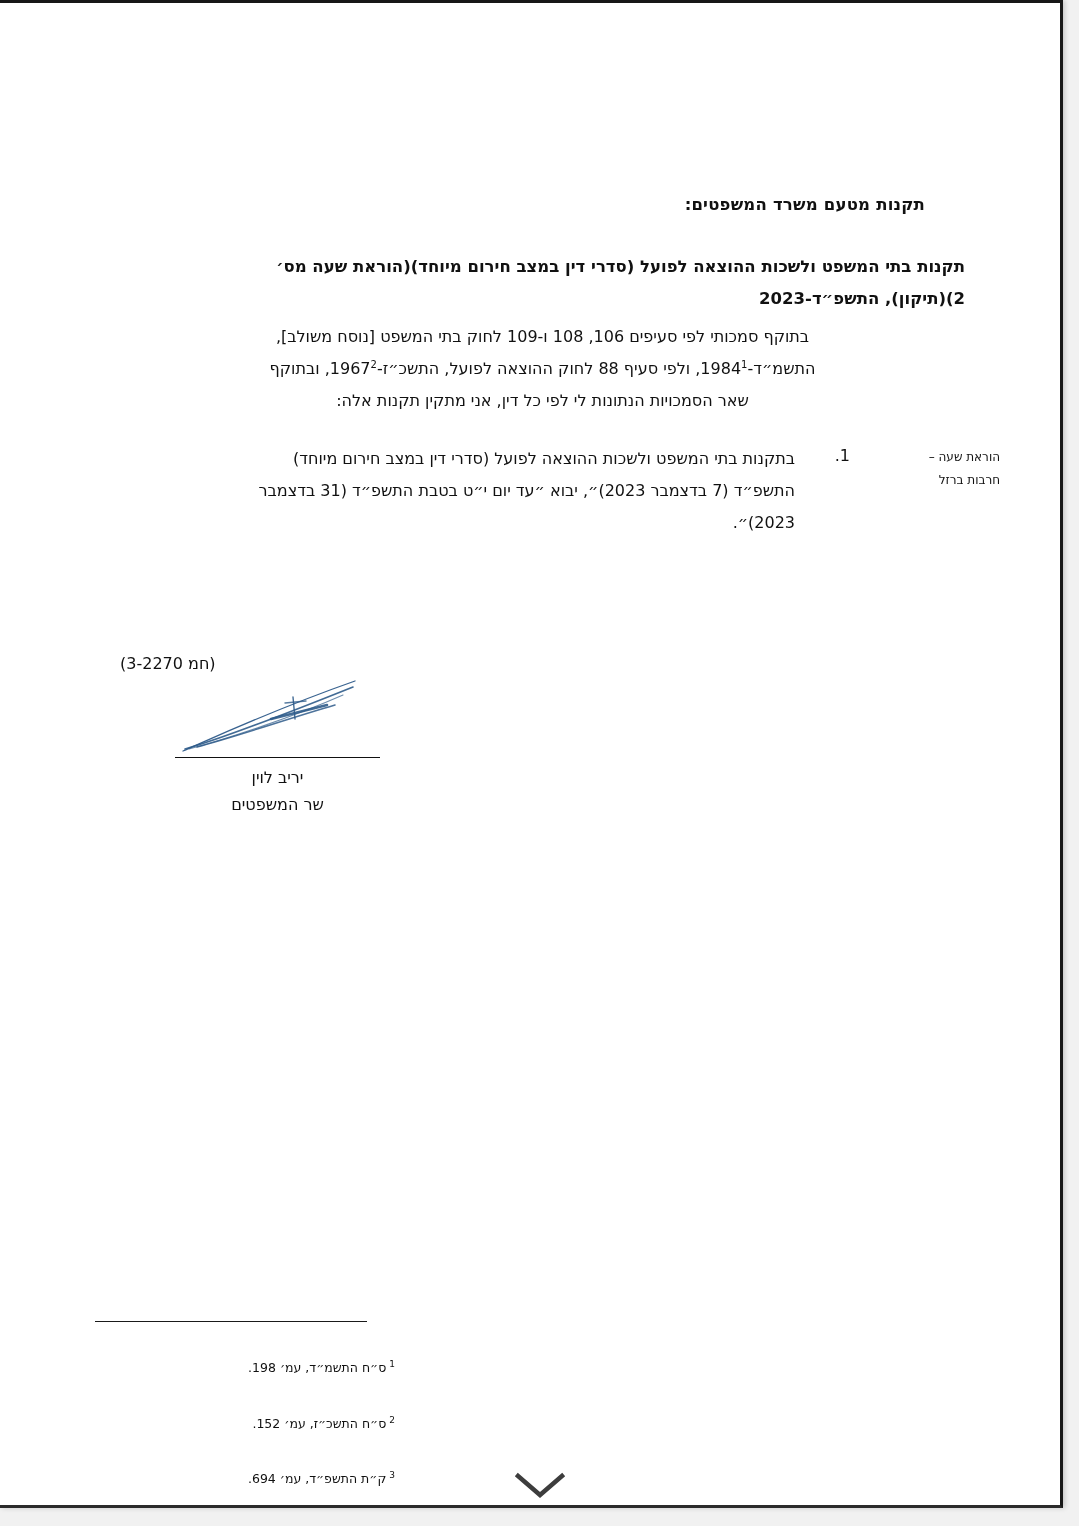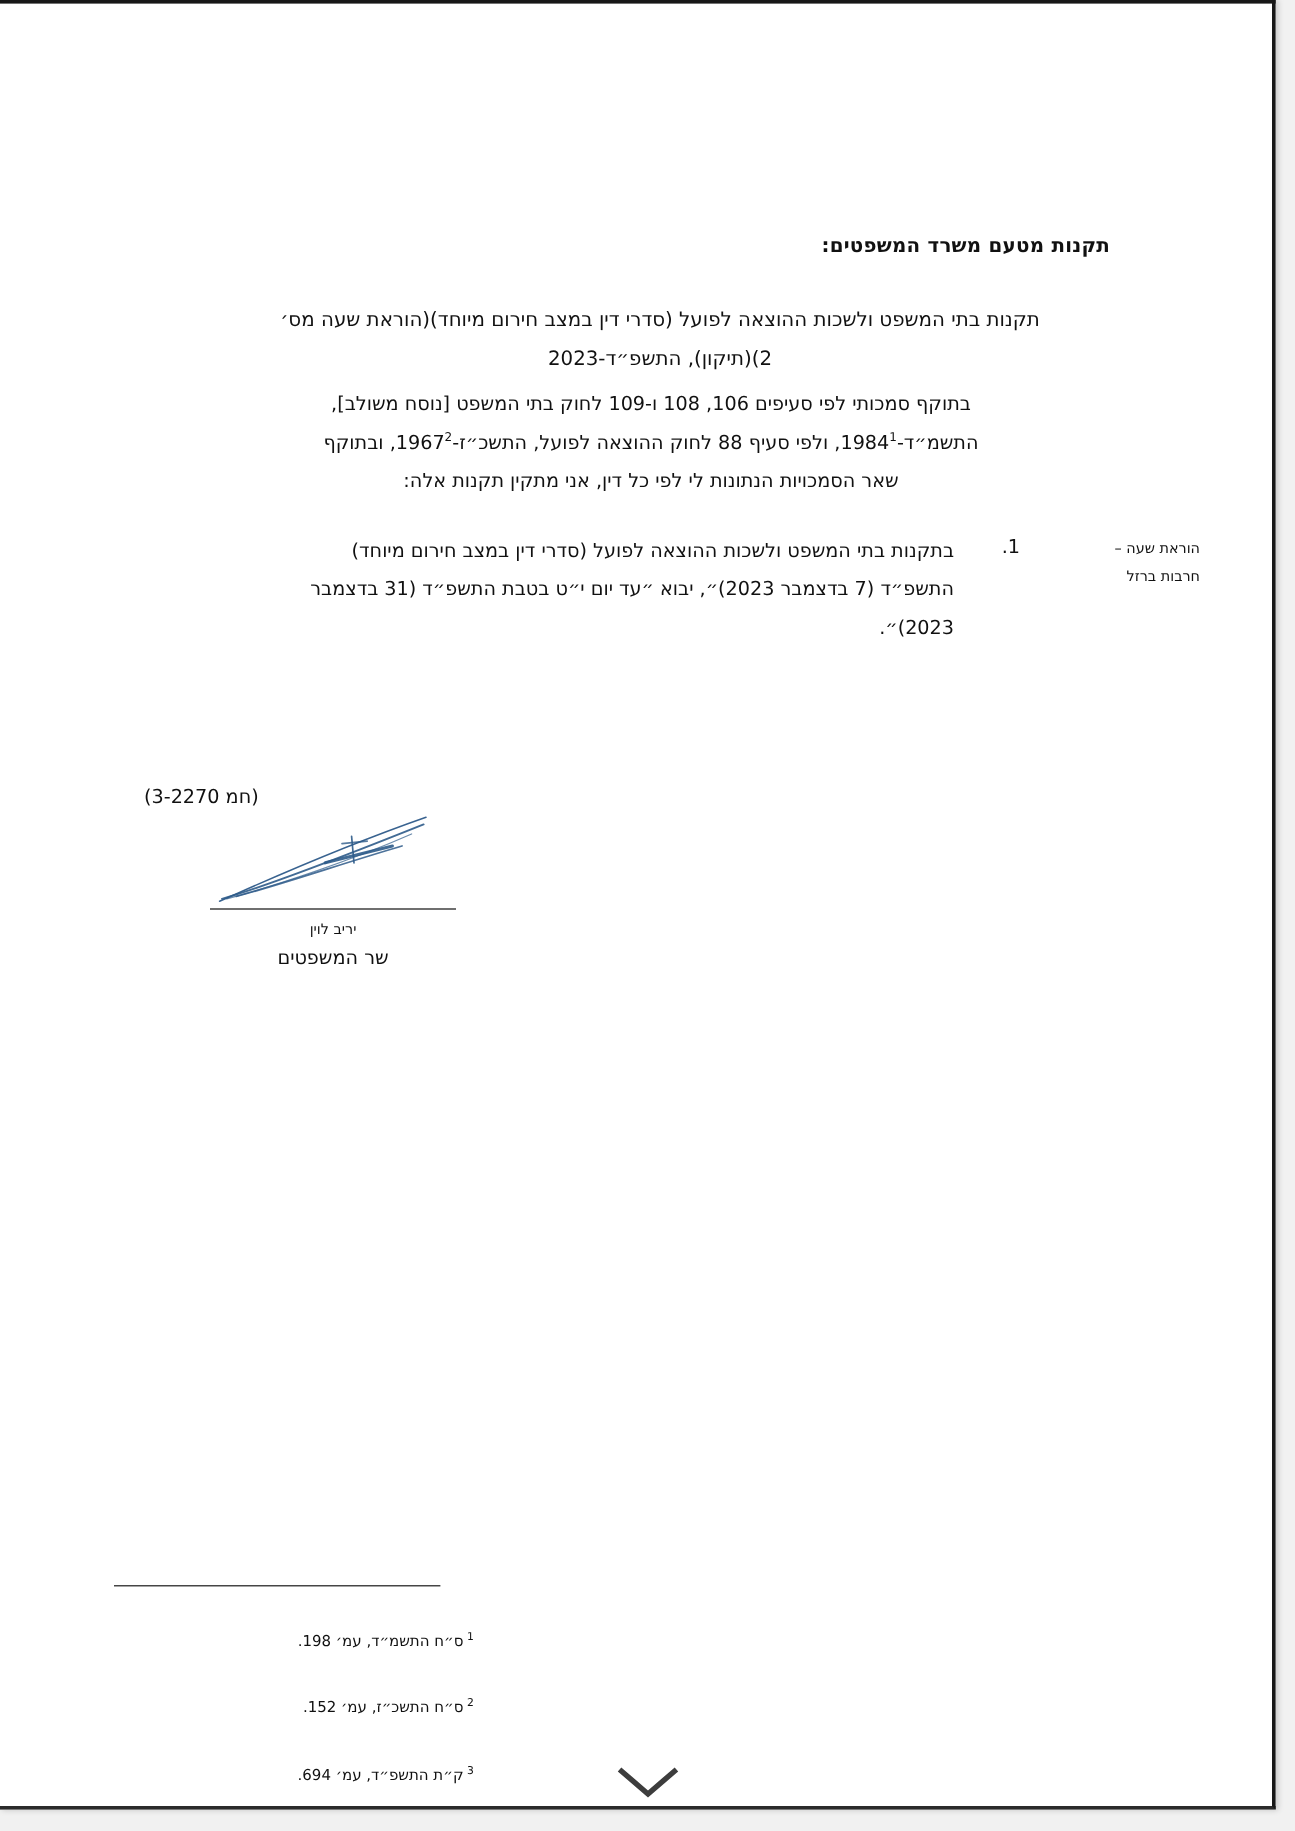--- a/index.html
+++ b/index.html
@@ -60,23 +60,22 @@
     letter-spacing: 0.2px;
     text-align: right;
   }
 
   .doc-title {
     position: absolute;
     right: 95px;
     top: 248px;
     width: 830px;
     font-size: 16.5px;
-    font-weight: normal;
+    font-weight: bold;
     line-height: 1.95;
-    text-align: center;
   }
 
   .preamble {
     position: absolute;
     right: 95px;
     top: 318px;
     width: 845px;
     font-size: 16px;
     line-height: 2.0;
     text-align: justify;
@@ -156,21 +155,21 @@
   }
   .sig-mark {
     height: 82px;
     position: relative;
   }
   .sig-rule {
     border-top: 1.5px solid #111111;
     margin: 0 0 6px 0;
   }
   .sig-name {
-    font-size: 12px;
+    font-size: 16px;
     line-height: 1.7;
   }
   .sig-role {
     font-size: 16px;
     line-height: 1.7;
   }
 
   
   .footnotes {
     position: absolute;

